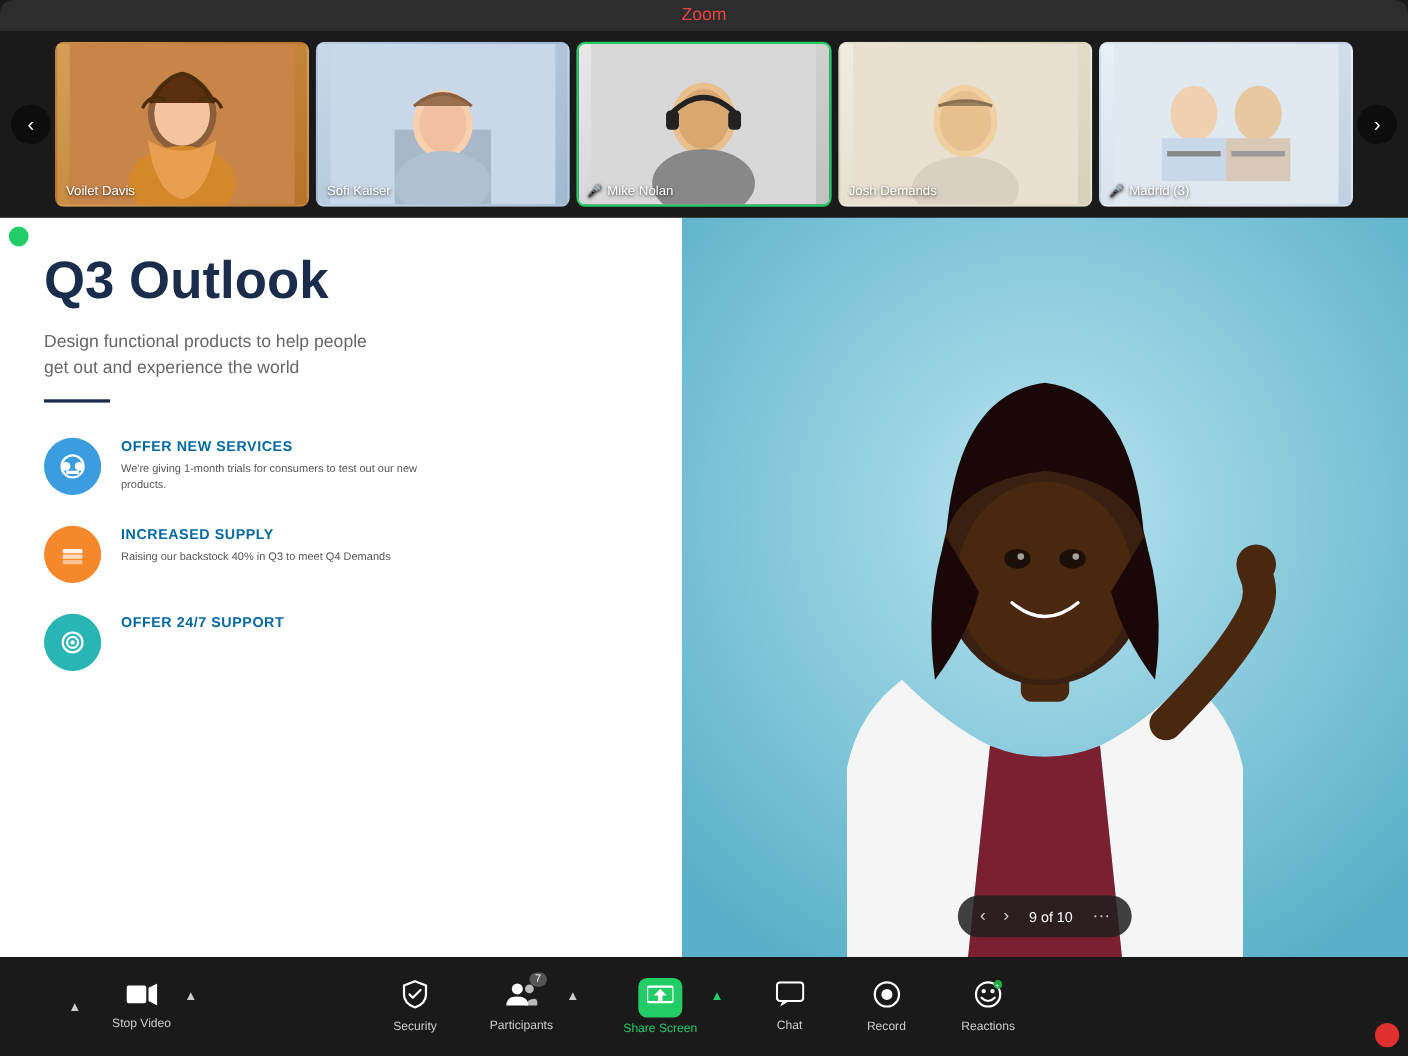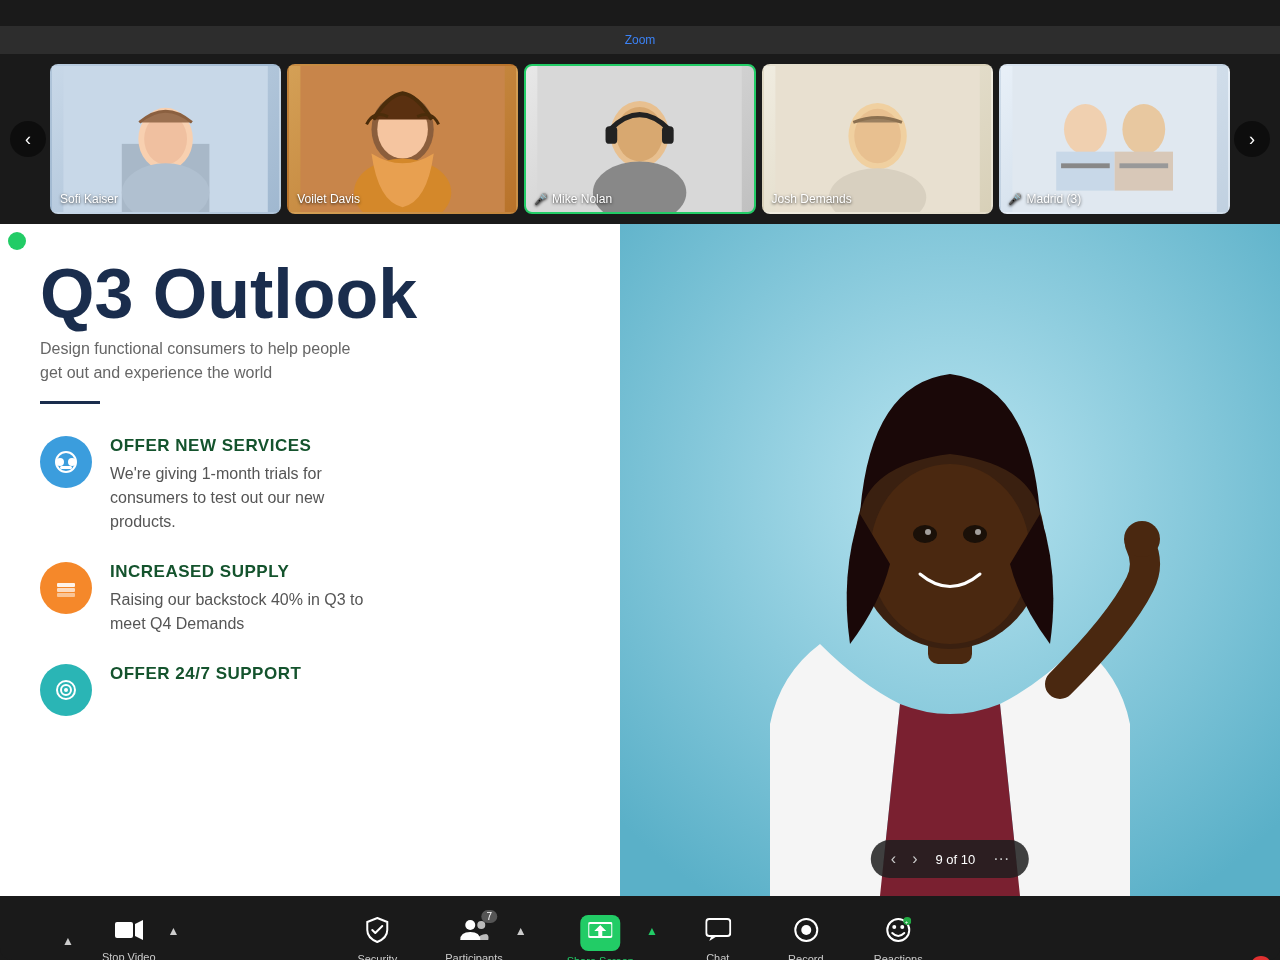--- a/index.html
+++ b/index.html
@@ -13,25 +13,24 @@
       border-radius: 12px;
     }
 
     
     .title-bar {
       height: 28px;
       background: #2d2d2d;
       display: flex;
       align-items: center;
       justify-content: center;
-      color: #3b82f6;
-      font-size: 12px;
+      color: #ef4444;
+      font-size: 16px;
       position: relative;
       z-index: 10;
-      margin-top: 26px;
     }
 
     
     .participant-strip {
       height: 170px;
       background: #1a1a1a;
       display: flex;
       align-items: center;
       padding: 0 50px;
       gap: 6px;
@@ -98,25 +97,25 @@
       width: 620px;
       background: #fff;
       position: relative;
       overflow: hidden;
     }
     .slide-content {
       padding: 32px 40px;
       height: 100%;
     }
     .slide-title {
-      font-size: 70px;
+      font-size: 48px;
       font-weight: 700;
       color: #1a2d4d;
       line-height: 1.1;
-      margin-bottom: 4px;
+      margin-bottom: 16px;
     }
     .slide-subtitle {
       font-size: 16px;
       color: #666;
       line-height: 1.5;
       max-width: 320px;
       margin-bottom: 16px;
     }
     .slide-divider {
       width: 60px;
@@ -138,29 +137,29 @@
       align-items: center;
       justify-content: center;
       flex-shrink: 0;
       font-size: 22px;
       color: #fff;
     }
     .icon-blue { background: #3b9ddd; }
     .icon-orange { background: #f5882a; }
     .icon-teal { background: #2ab5b5; }
     .slide-item-text h3 {
-      font-size: 17px;
+      font-size: 13px;
       font-weight: 700;
-      color: #14532d;
+      color: #0369a1;
       text-transform: uppercase;
       letter-spacing: 0.5px;
       margin-bottom: 6px;
     }
     .slide-item-text p {
-      font-size: 16px;
+      font-size: 10px;
       color: #555;
       line-height: 1.5;
       max-width: 280px;
     }
 
     
     .green-dot {
       position: absolute;
       top: 8px;
       left: 8px;
@@ -319,51 +318,51 @@
   </style>
 </head>
 <body>
 
 <div class="title-bar">
   <span>Zoom</span>
 </div>
 
 <div class="participant-strip">
   <button class="strip-nav left">‹</button>
-
-  <div class="participant-tile tile-sofi">
-    <svg width="100%" height="100%" viewBox="0 0 210 150" xmlns="http://www.w3.org/2000/svg">
-      <rect width="210" height="150" fill="#c8d8e8"></rect>
-      <rect x="60" y="80" width="90" height="70" fill="#a8b8c8"></rect>
-      <ellipse cx="105" cy="75" rx="28" ry="32" fill="#f8d0b0"></ellipse>
-      <ellipse cx="105" cy="75" rx="22" ry="26" fill="#f0c0a0"></ellipse>
-      <path d="M78 58 Q105 35 132 58" stroke="#8B6040" stroke-width="3" fill="#9B7050"></path>
-      <ellipse cx="105" cy="130" rx="45" ry="30" fill="#b0c0d0"></ellipse>
-    </svg>
-    <div class="participant-name">
-      <span>Sofi Kaiser</span>
-    </div>
-  </div>
 
   <div class="participant-tile tile-voilet">
     <svg width="100%" height="100%" viewBox="0 0 210 150" xmlns="http://www.w3.org/2000/svg">
       <rect width="210" height="150" fill="#c8854a"></rect>
       <ellipse cx="105" cy="65" rx="32" ry="36" fill="#8B5E3C"></ellipse>
       <ellipse cx="105" cy="65" rx="26" ry="30" fill="#f5c5a0"></ellipse>
       <ellipse cx="105" cy="130" rx="50" ry="35" fill="#d4882a"></ellipse>
       <path d="M73 90 Q105 110 137 90 Q130 140 105 145 Q80 140 73 90Z" fill="#e8a050"></path>
       <path d="M75 55 Q90 30 105 28 Q120 30 135 55" stroke="#4a2c0a" stroke-width="4" fill="#5a3010"></path>
       <path d="M68 60 Q75 45 90 52" stroke="#4a2c0a" stroke-width="3" fill="none"></path>
       <path d="M142 60 Q135 45 120 52" stroke="#4a2c0a" stroke-width="3" fill="none"></path>
     </svg>
     <div class="participant-name">
       <span>Voilet Davis</span>
     </div>
   </div>
 
+  <div class="participant-tile tile-sofi">
+    <svg width="100%" height="100%" viewBox="0 0 210 150" xmlns="http://www.w3.org/2000/svg">
+      <rect width="210" height="150" fill="#c8d8e8"></rect>
+      <rect x="60" y="80" width="90" height="70" fill="#a8b8c8"></rect>
+      <ellipse cx="105" cy="75" rx="28" ry="32" fill="#f8d0b0"></ellipse>
+      <ellipse cx="105" cy="75" rx="22" ry="26" fill="#f0c0a0"></ellipse>
+      <path d="M78 58 Q105 35 132 58" stroke="#8B6040" stroke-width="3" fill="#9B7050"></path>
+      <ellipse cx="105" cy="130" rx="45" ry="30" fill="#b0c0d0"></ellipse>
+    </svg>
+    <div class="participant-name">
+      <span>Sofi Kaiser</span>
+    </div>
+  </div>
+
   <div class="participant-tile tile-mike active">
     <svg width="100%" height="100%" viewBox="0 0 210 150" xmlns="http://www.w3.org/2000/svg">
       <rect width="210" height="150" fill="#d8d8d8"></rect>
       <ellipse cx="105" cy="70" rx="30" ry="34" fill="#e8c090"></ellipse>
       <ellipse cx="105" cy="70" rx="24" ry="28" fill="#d8a870"></ellipse>
       <ellipse cx="105" cy="130" rx="48" ry="32" fill="#888"></ellipse>
 
       <path d="M75 65 Q105 35 135 65" stroke="#222" stroke-width="5" fill="none"></path>
       <rect x="70" y="62" width="12" height="18" rx="4" fill="#222"></rect>
       <rect x="128" y="62" width="12" height="18" rx="4" fill="#222"></rect>
@@ -407,21 +406,21 @@
 
   <button class="strip-nav right">›</button>
 </div>
 
 <div class="main-area">
 
   <div class="slide-panel">
     <div class="green-dot"></div>
     <div class="slide-content">
       <h1 class="slide-title">Q3 Outlook</h1>
-      <p class="slide-subtitle">Design functional consumers to help people get out and experience the world</p>
+      <p class="slide-subtitle">Design functional products to help people get out and experience the world</p>
       <div class="slide-divider"></div>
 
       <div class="slide-item">
         <div class="slide-icon icon-blue">
           <svg width="26" height="26" viewBox="0 0 26 26" fill="none" xmlns="http://www.w3.org/2000/svg">
             <circle cx="13" cy="13" r="10" stroke="white" stroke-width="2" fill="none"></circle>
             <circle cx="7" cy="13" r="4" fill="white"></circle>
             <circle cx="19" cy="13" r="4" fill="white"></circle>
             <rect x="7" y="17" width="12" height="3" rx="1.5" fill="white"></rect>
           </svg>

